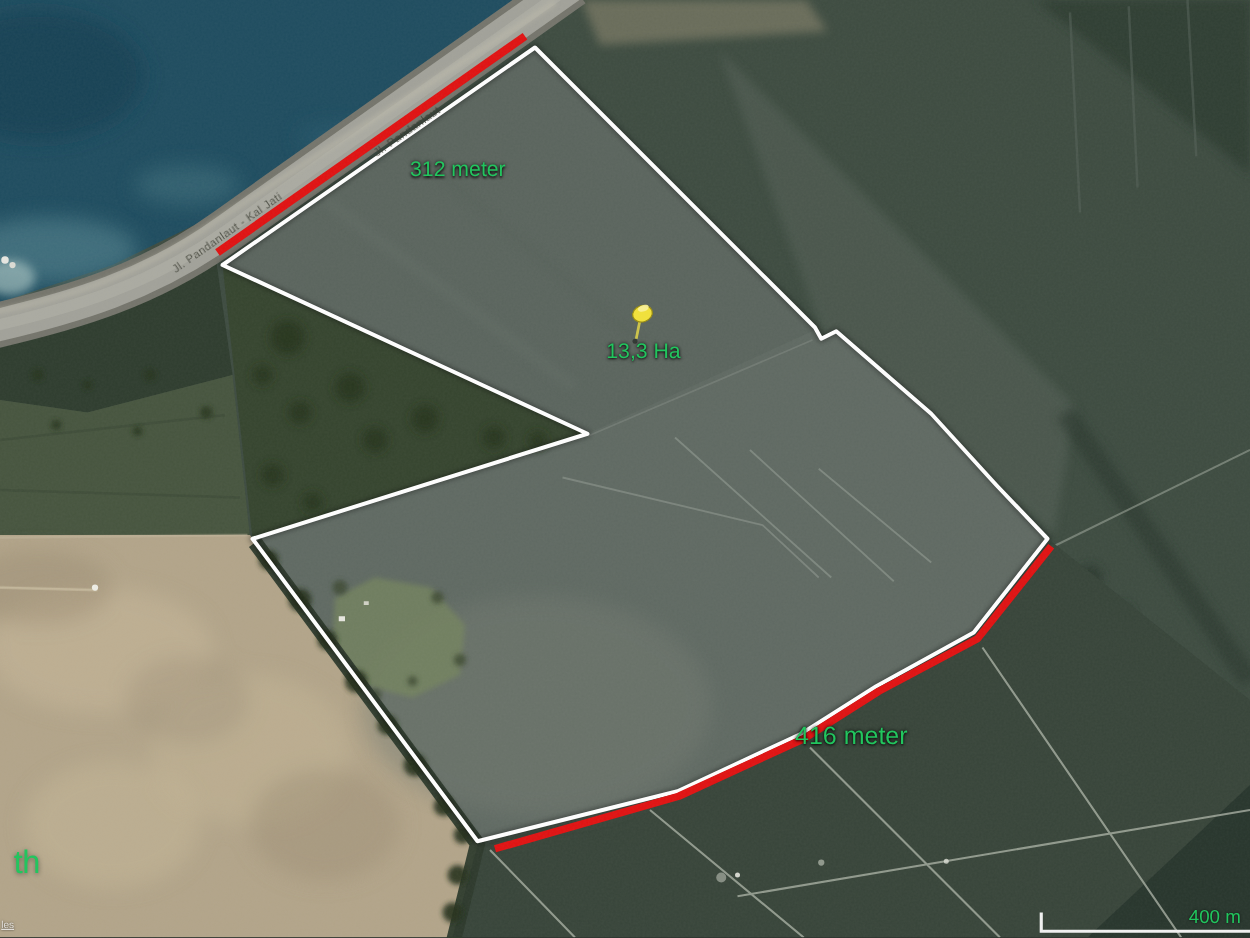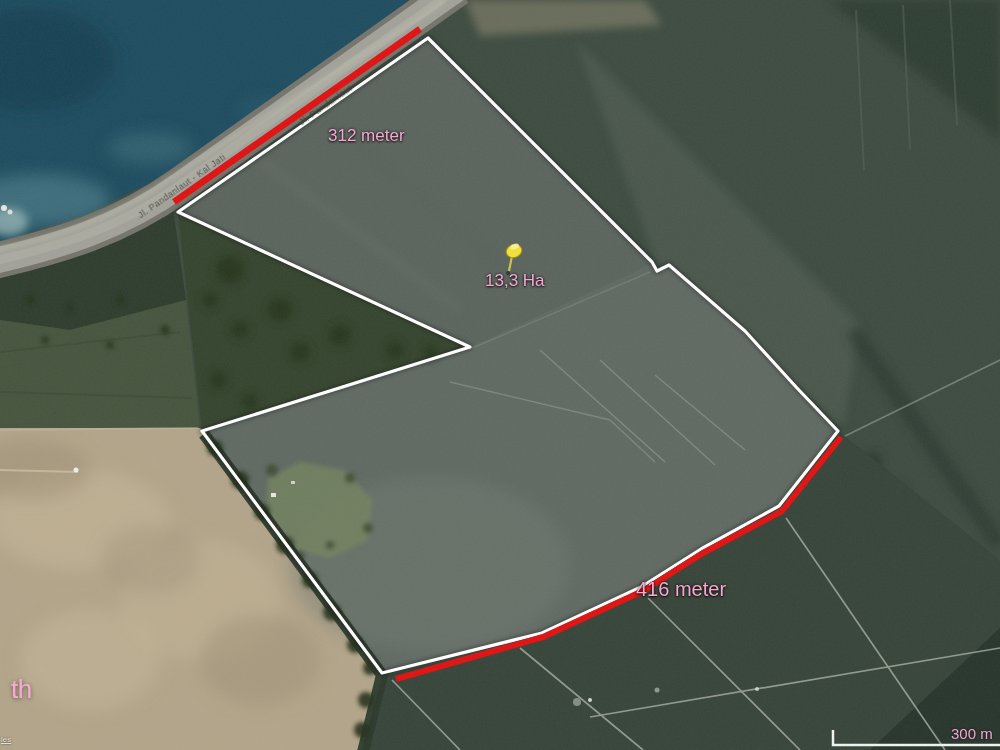--- a/index.html
+++ b/index.html
@@ -1,19 +1,19 @@
 <!DOCTYPE html>
 <html><head>
 <meta charset="utf-8">
 <style>
   html,body{margin:0;padding:0;background:#222;}
   .stage{position:relative;width:1000px;height:750px;overflow:hidden;
          font-family:"Liberation Sans",sans-serif;background:#3e4c41;}
   .stage svg{position:absolute;left:0;top:0;}
-  .map-label{position:absolute;color:#f9a8d4;white-space:nowrap;
+  .map-label{position:absolute;color:#22c55e;white-space:nowrap;
     text-shadow:0 0 3px rgba(0,0,0,.85),0 1px 2px rgba(0,0,0,.7);}
   .lbl-312{left:328px;top:126px;font-size:17px;}
   .lbl-area{left:485px;top:271px;font-size:17px;}
   .lbl-416{left:636px;top:578px;font-size:20px;}
   .lbl-scale{left:951px;top:725px;font-size:15px;text-shadow:0 0 2px rgba(0,0,0,.8);}
   .lbl-logo{left:11px;top:674px;font-size:26px;letter-spacing:-.5px;
     text-shadow:0 1px 4px rgba(0,0,0,.45);}
   .lbl-copy{left:1px;top:735px;font-size:8px;color:rgba(255,255,255,.75);
     text-shadow:0 0 2px rgba(0,0,0,.6);text-decoration:underline;}
   .road-label{position:absolute;color:#3b3d33;opacity:.8;font-size:9px;
@@ -184,18 +184,18 @@
   </g>
 
   <path d="M833,730 L833,745 L1002,745" fill="none" stroke="#f2f2f2" stroke-width="2.5"></path>
 
   <rect x="0" y="0" width="1000" height="750" filter="url(#grain)" opacity=".10"></rect>
 </svg>
 
   <div class="map-label lbl-312">312 meter</div>
   <div class="map-label lbl-area">13,3 Ha</div>
   <div class="map-label lbl-416">416 meter</div>
-  <div class="map-label lbl-scale">300 m</div>
+  <div class="map-label lbl-scale">400 m</div>
   <div class="map-label lbl-logo">th</div>
   <div class="map-label lbl-copy">les</div>
   <div class="road-label rl1">Jl. Pandanlaut - Kal Jati</div>
   <div class="road-label rl2">Jl. Pandanlaut</div>
 </div>
 
 </body></html>

